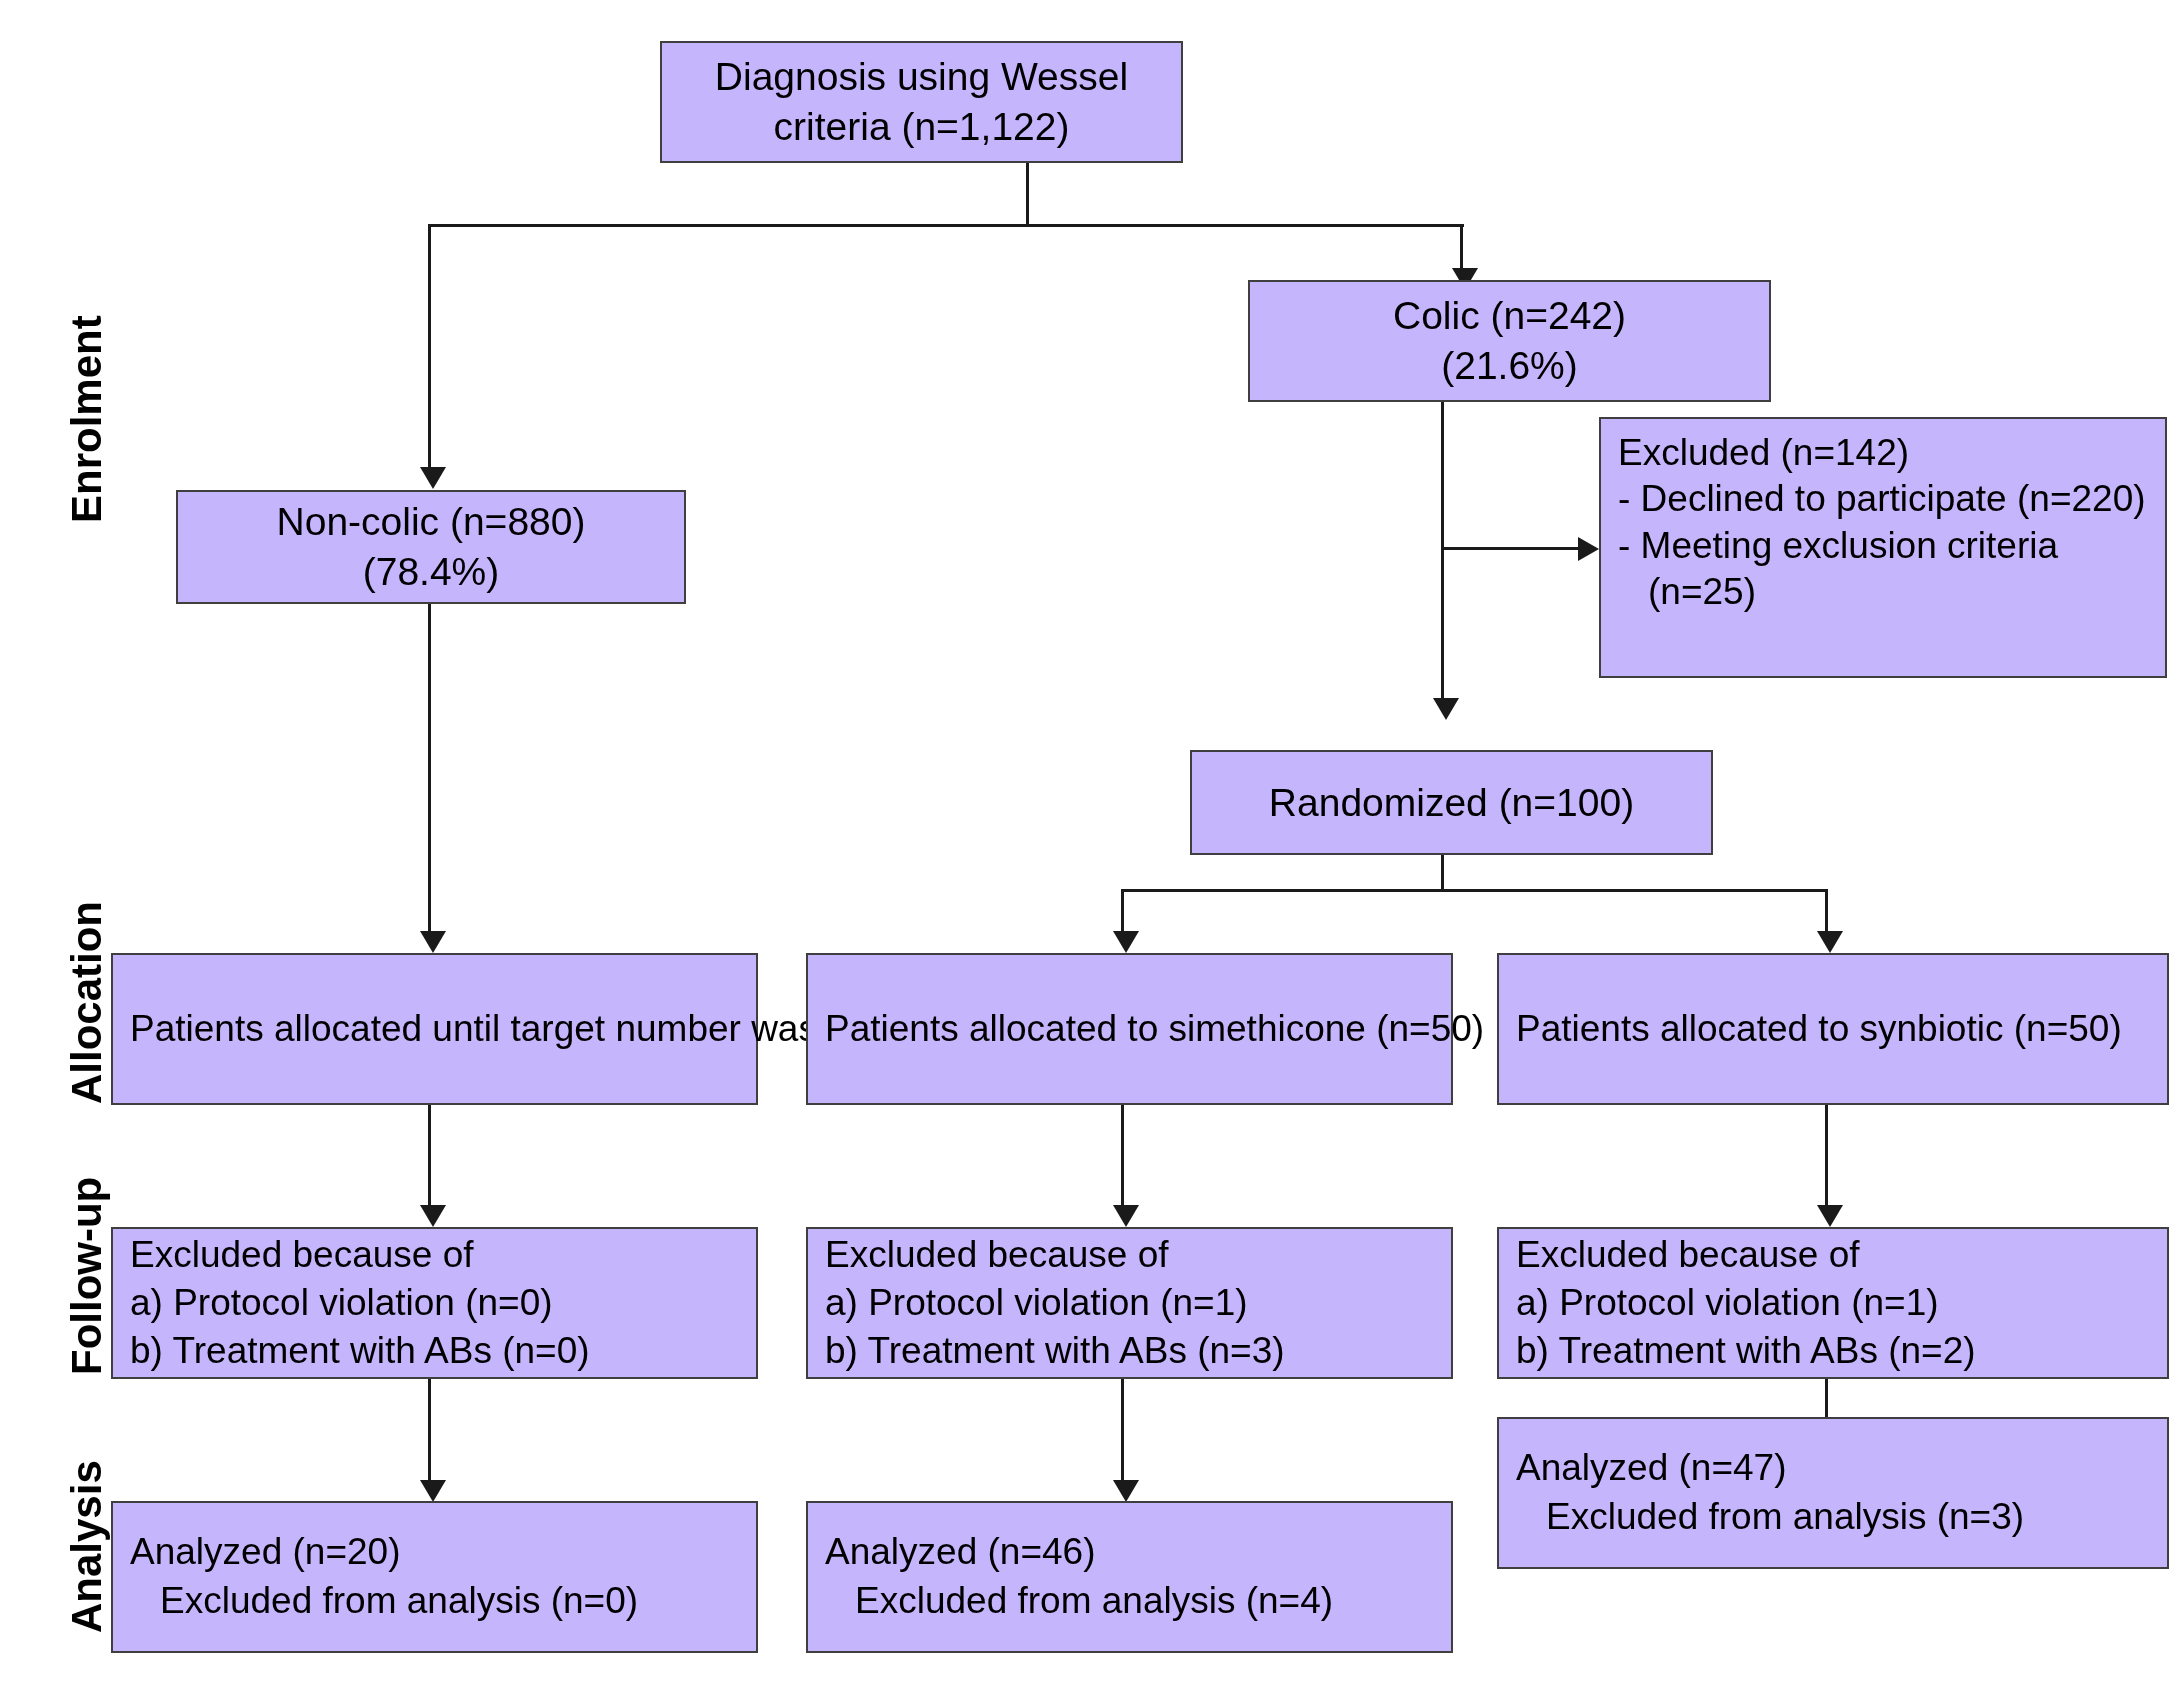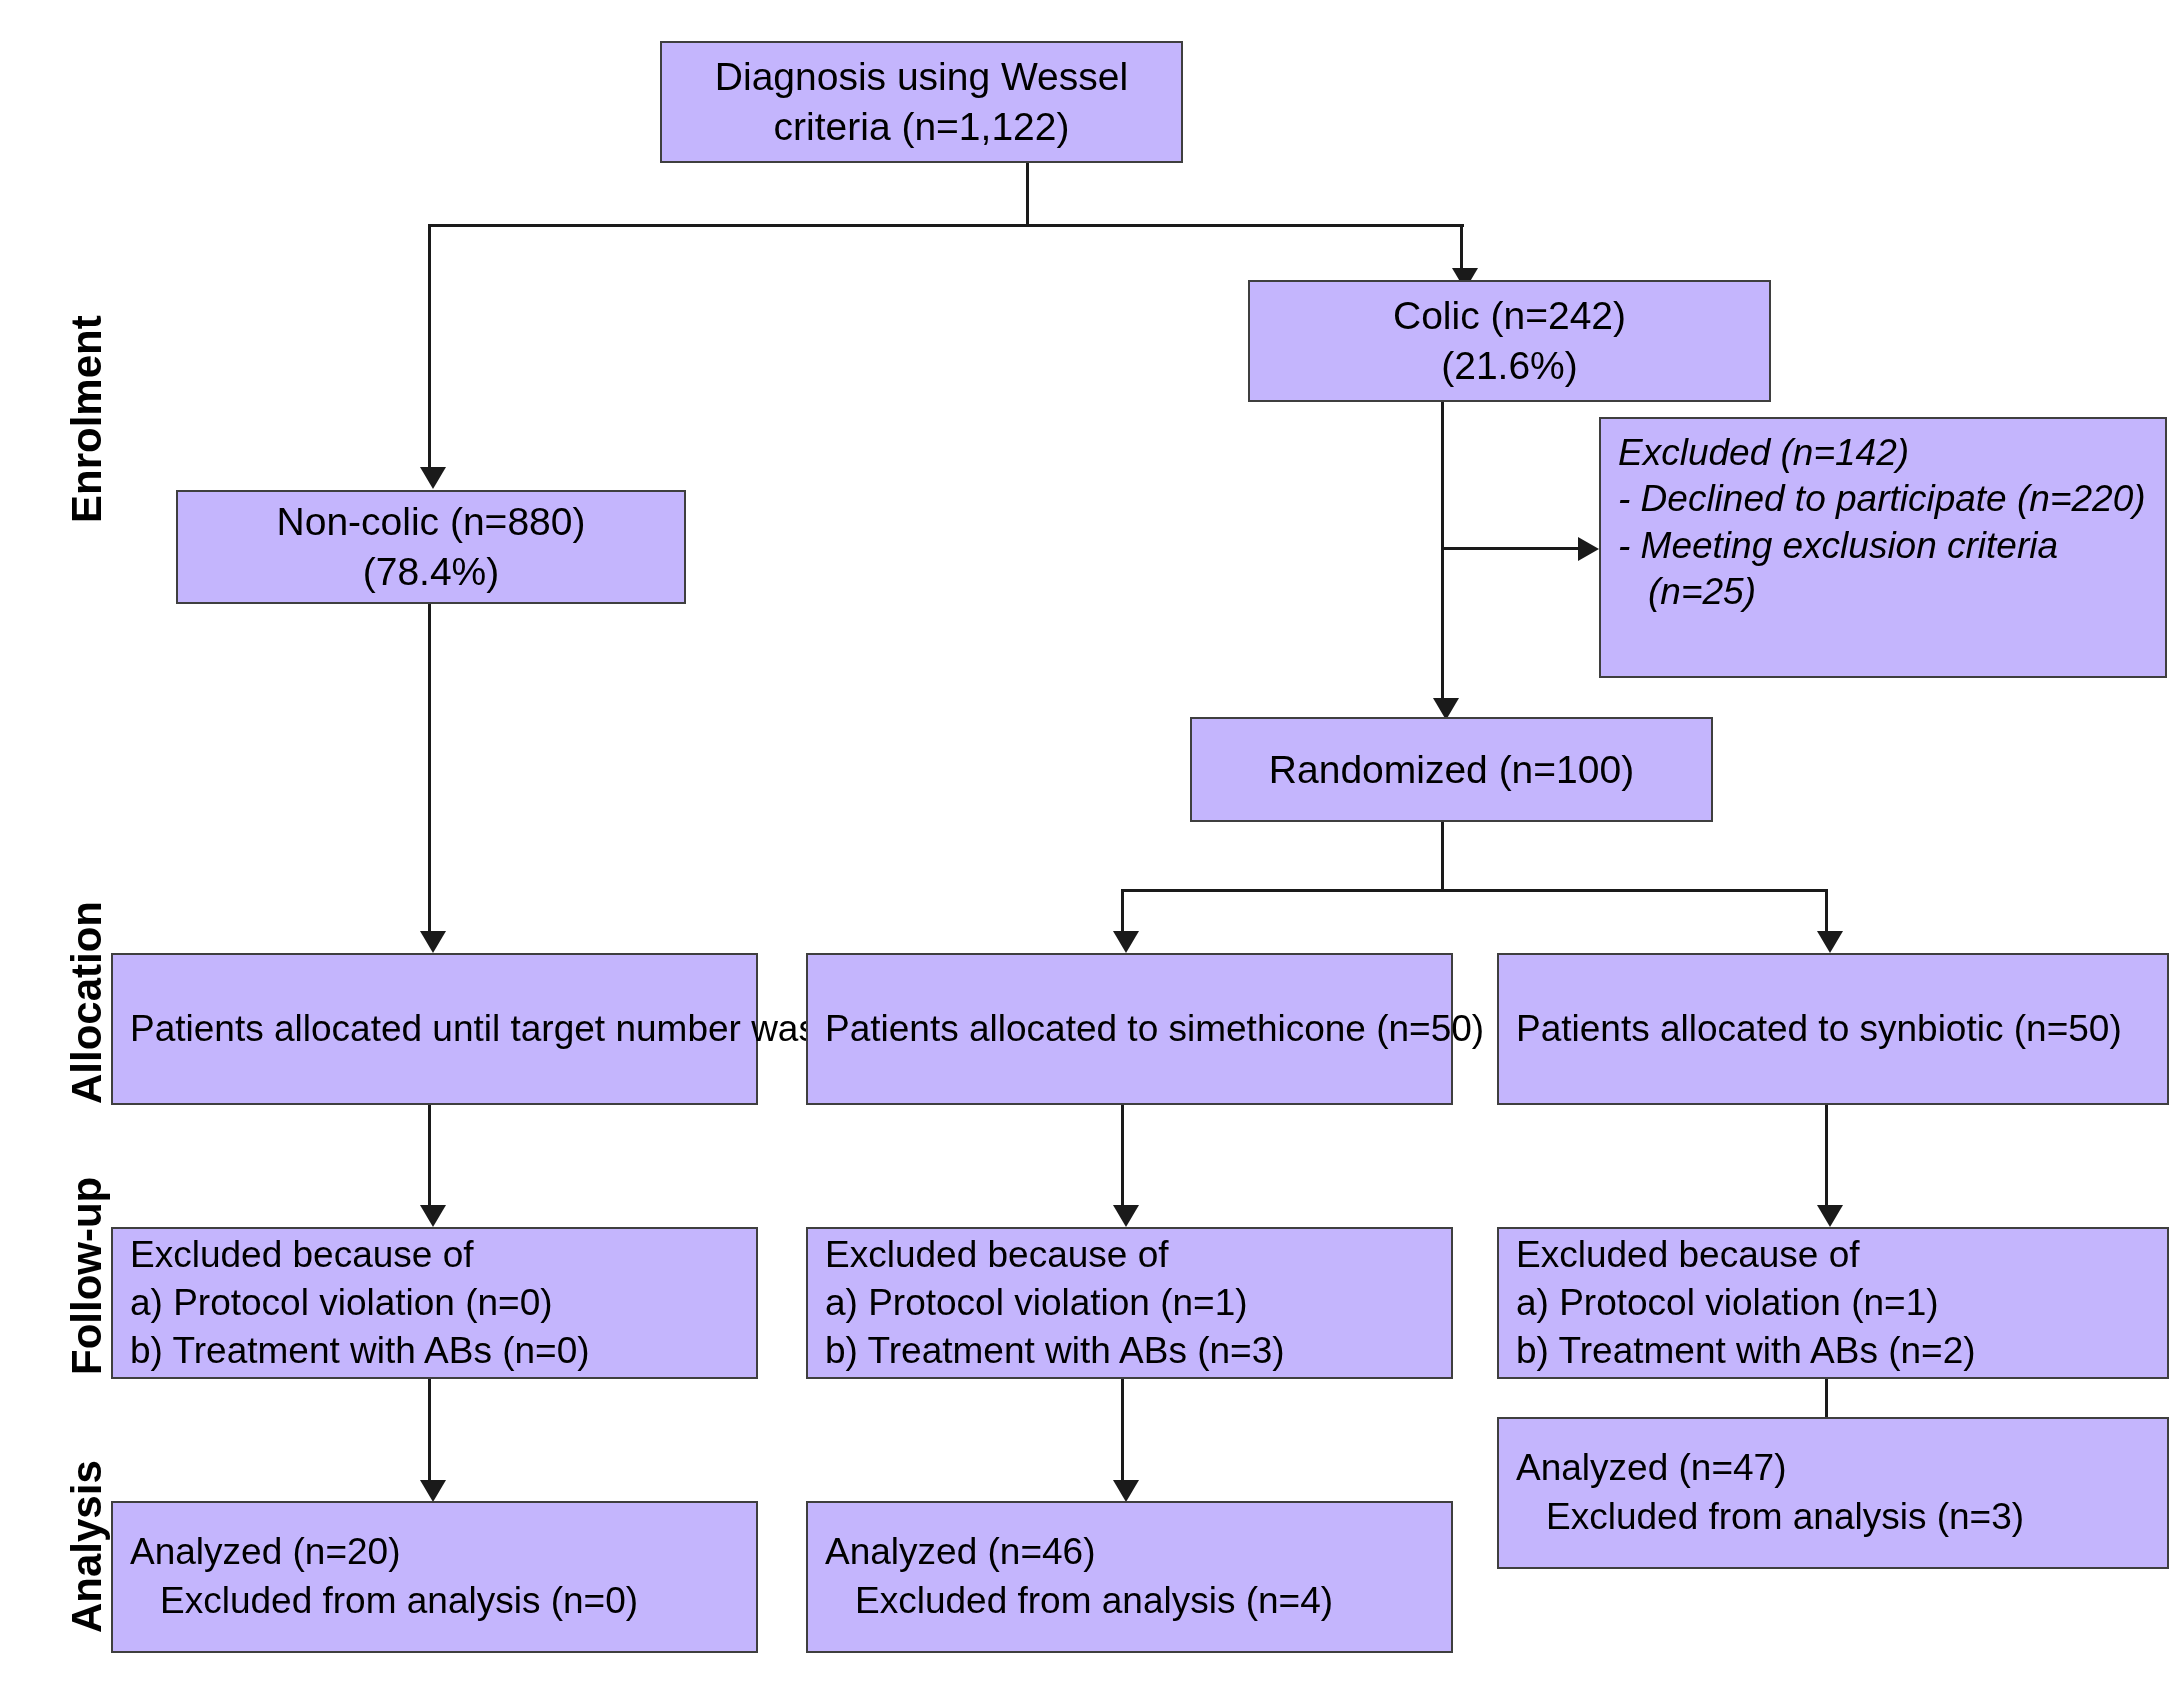--- a/index.html
+++ b/index.html
@@ -147,27 +147,27 @@
   <div class="flowbox pad-c" style="left:1248px; top:280px; width:523px; height:122px; font-size:39px; line-height:1.28;">
     <span class="line ctr">Colic (n=242)</span>
     <span class="line ctr">(21.6%)</span>
   </div>
 
   <div class="flowbox pad-c" style="left:176px; top:490px; width:510px; height:114px; font-size:39px; line-height:1.28;">
     <span class="line ctr">Non-colic (n=880)</span>
     <span class="line ctr">(78.4%)</span>
   </div>
 
-  <div class="flowbox pad-l" style="left:1599px; top:417px; width:568px; height:261px; font-size:37px; line-height:1.26; justify-content:flex-start; padding-top:10.5px;font-style:italic;">
+  <div class="flowbox pad-l" style="left:1599px; top:417px; width:568px; height:261px; font-size:37px; line-height:1.26; justify-content:flex-start; padding-top:10.5px;">
     <span class="line lft">Excluded (n=142)</span>
     <span class="hang">- Declined to participate (n=220)</span>
     <span class="hang">- Meeting exclusion criteria (n=25)</span>
   </div>
 
-  <div class="flowbox pad-c" style="left:1190px; top:717px; width:523px; height:105px; font-size:39px; line-height:1.28;">
+  <div class="flowbox pad-c" style="left:1190px; top:750px; width:523px; height:105px; font-size:39px; line-height:1.28;">
     <span class="line ctr">Randomized (n=100)</span>
   </div>
 
   <div class="flowbox pad-l" style="left:111px; top:953px; width:647px; height:152px; font-size:37px; line-height:1.30;">
     <span class="line lft">Patients allocated until target number was reached (n=20)</span>
   </div>
 
   <div class="flowbox pad-l" style="left:806px; top:953px; width:647px; height:152px; font-size:37px; line-height:1.30;">
     <span class="line lft">Patients allocated to simethicone (n=50)</span>
   </div>

